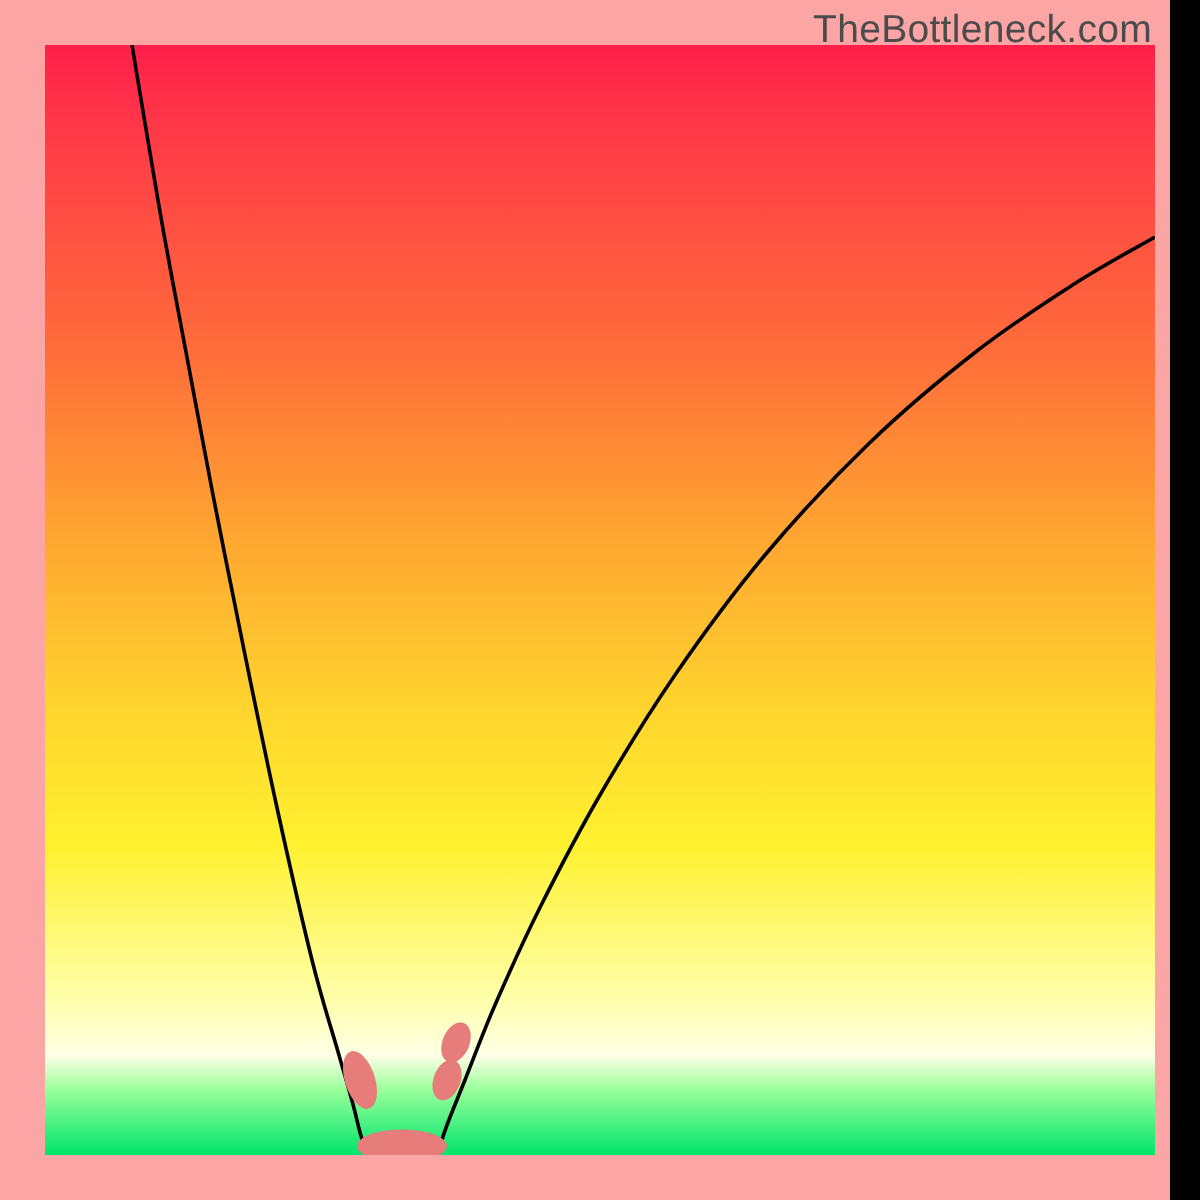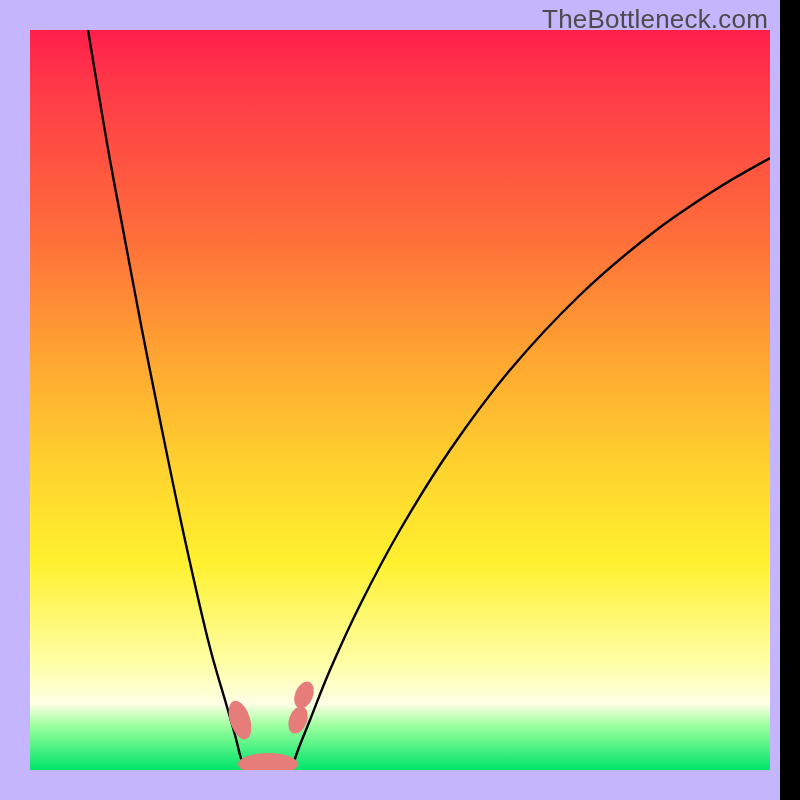--- a/index.html
+++ b/index.html
@@ -10,21 +10,21 @@
     overflow: hidden;
     background: #000;
     font-family: Arial, Helvetica, sans-serif;
   }
   .frame {
     position: absolute;
     top: 0;
     left: 0;
     width: 780px;
     height: 800px;
-    background: #c4b5fd;
+    background: #fca5a5;
   }
   .plot-area {
     position: absolute;
     top: 30px;
     left: 30px;
     width: 740px;
     height: 740px;
     
     background: linear-gradient(
       to bottom,

